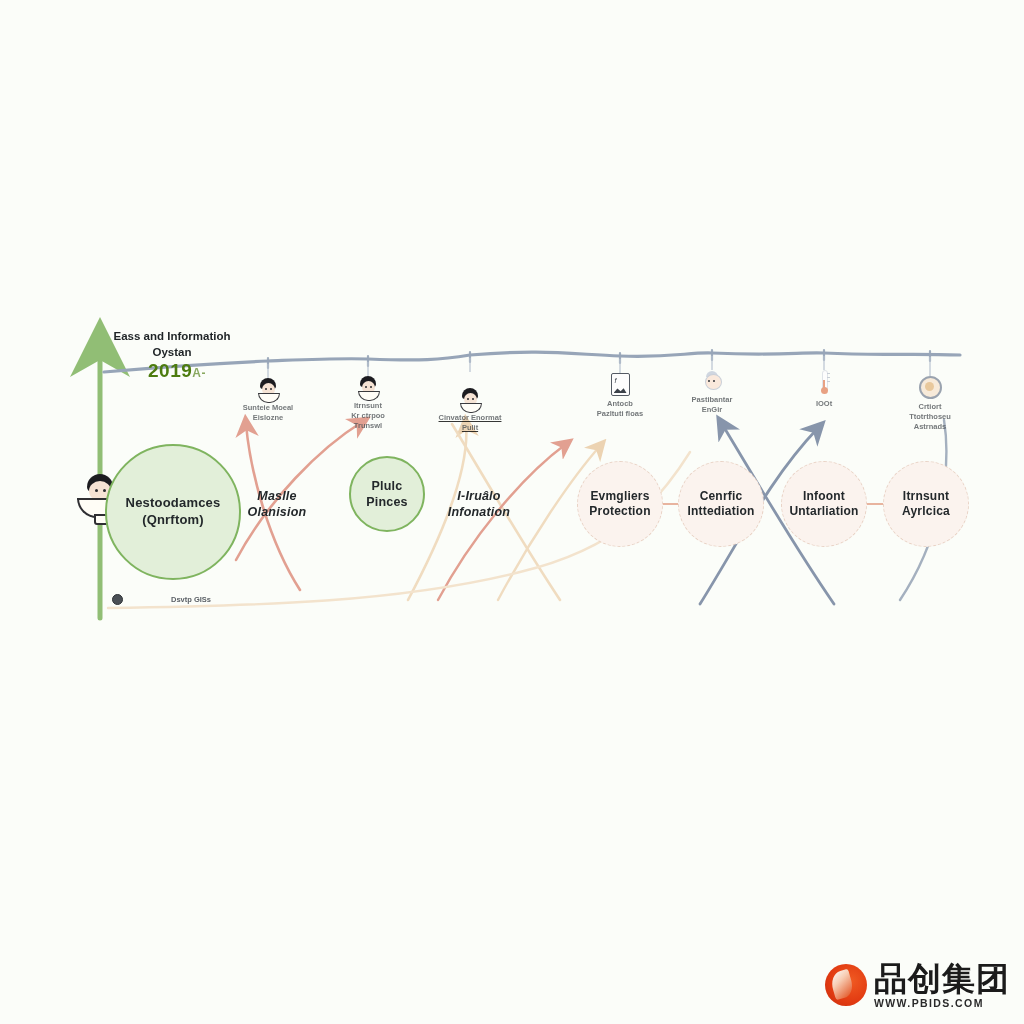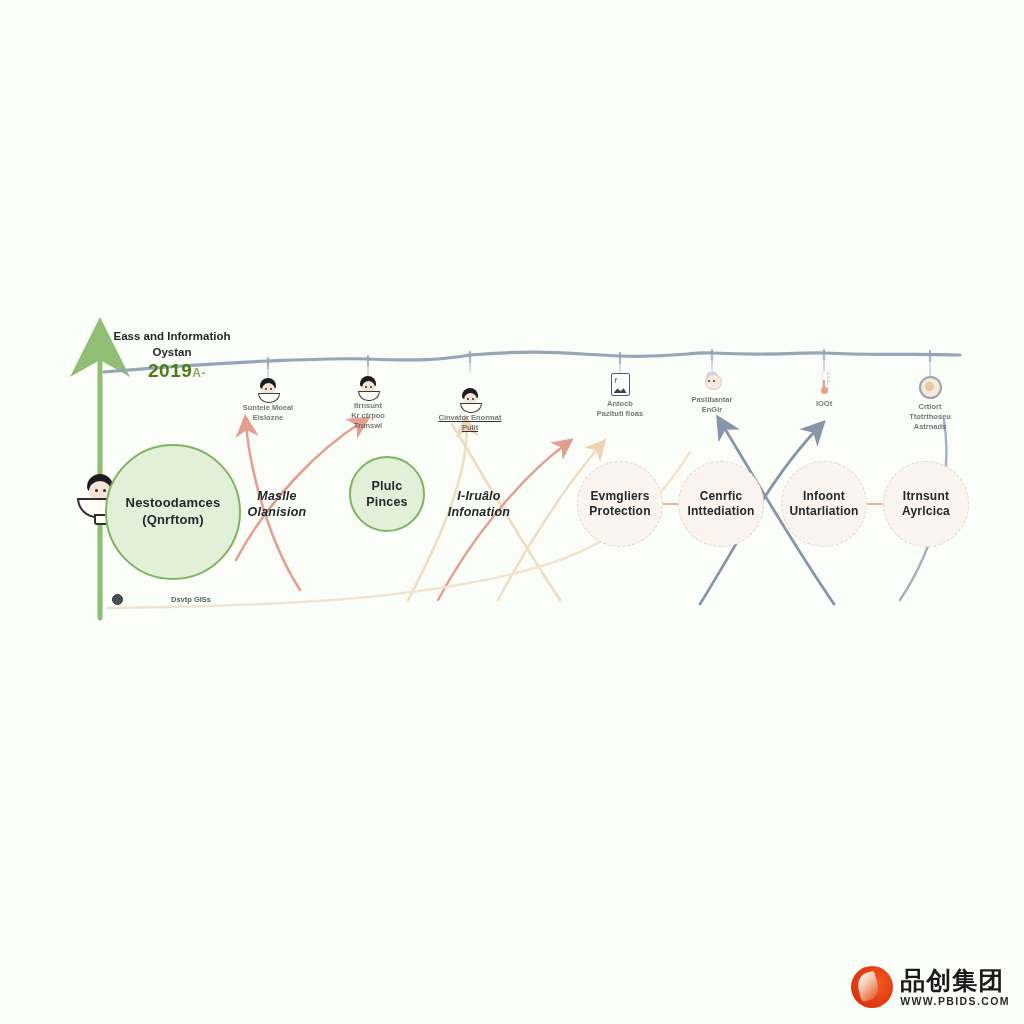--- a/index.html
+++ b/index.html
@@ -112,21 +112,21 @@
     position:relative;flex:none;
   }
   #wm-mark .leaf{
     position:absolute;left:7px;top:7px;width:20px;height:27px;
     background:linear-gradient(150deg,#fdfdfd 0%,#f7cdb4 38%,#e04a17 100%);
     border-radius:60% 10% 55% 12%;
     transform:rotate(-16deg);
   }
   #wm-text{display:flex;flex-direction:column;line-height:1;}
   #wm-cn{
-    font-size:25px;font-weight:700;color:#1b1b1b;letter-spacing:1px;
+    font-size:33px;font-weight:700;color:#1b1b1b;letter-spacing:1px;
     font-family:"DejaVu Sans", sans-serif;
   }
   #wm-url{font-size:10.5px;font-weight:700;color:#2a2a2a;letter-spacing:1.4px;margin-top:3px;}
 </style>
 </head>
 <body style="background: rgb(251, 253, 249);">
 
 <div id="stage">
 
   <svg class="layer" viewBox="0 0 1024 1024" xmlns="http://www.w3.org/2000/svg">

